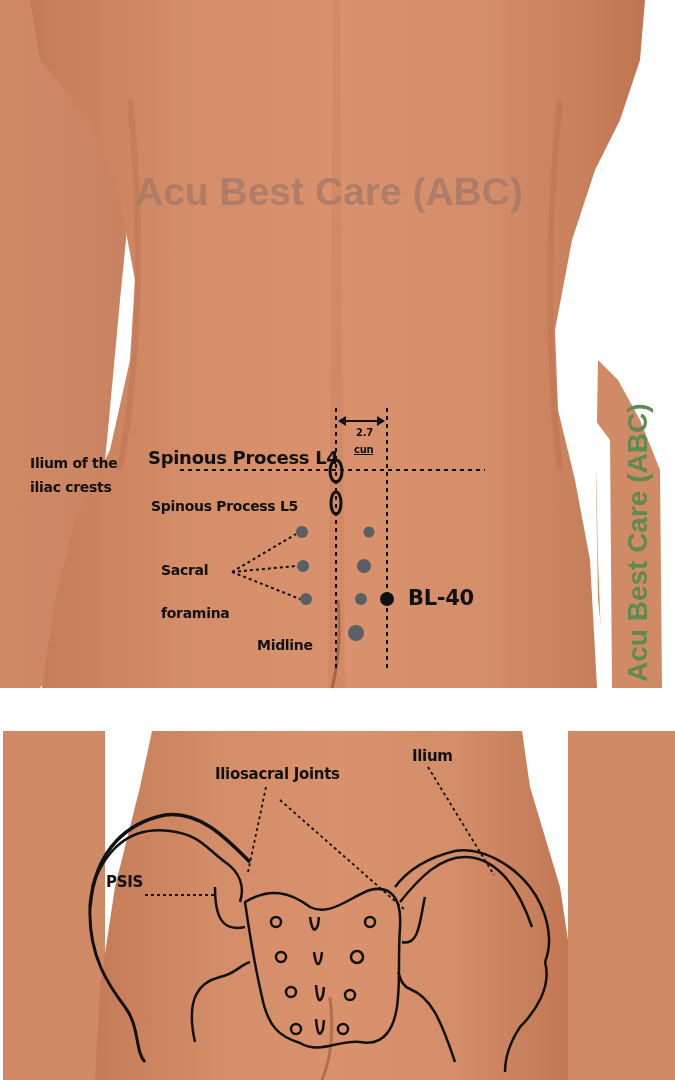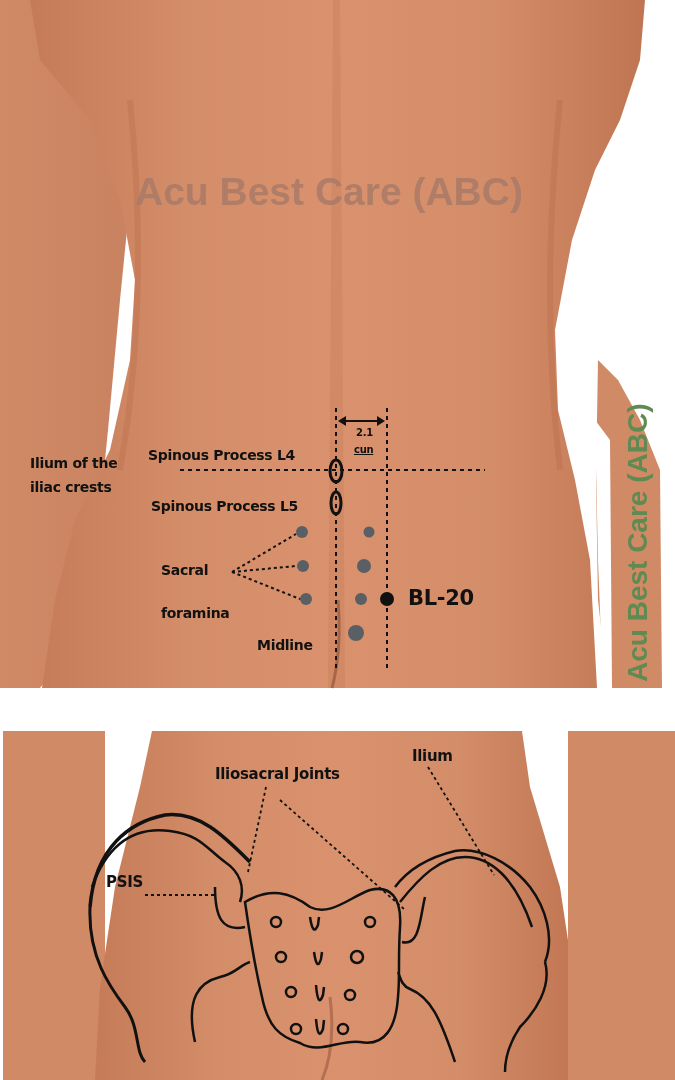--- a/index.html
+++ b/index.html
@@ -71,32 +71,32 @@
     <line x1="232" y1="572" x2="300" y2="599" stroke="#111" stroke-width="2" stroke-dasharray="3,3"></line>
   </svg>
 
   <div class="wm" style="left:135px;top:170px;font-size:39px;color:#a97a68;opacity:0.85;">Acu Best Care (ABC)</div>
 
   <div class="wm" style="left:622px;top:682px;font-size:28px;color:#5f8a52;transform-origin:0 0;transform:rotate(-90deg);">Acu Best Care (ABC)</div>
 
   <div class="lbl" style="left:30px;top:455px;font-size:14px;">Ilium of the</div>
   <div class="lbl" style="left:30px;top:479px;font-size:14px;">iliac crests</div>
 
-  <div class="lbl" style="left:148px;top:447px;font-size:14px;">Spinous Process L4</div>
+  <div class="lbl" style="left:148px;top:447px;font-size:18px;">Spinous Process L4</div>
   <div class="lbl" style="left:151px;top:498px;font-size:14px;">Spinous Process L5</div>
 
   <div class="lbl" style="left:161px;top:562px;font-size:14px;">Sacral</div>
   <div class="lbl" style="left:161px;top:585px;font-size:14px;margin-top:20px;">foramina</div>
 
   <div class="lbl" style="left:257px;top:637px;font-size:14px;">Midline</div>
 
-  <div class="lbl" style="left:356px;top:427px;font-size:10px;">2.1</div>
+  <div class="lbl" style="left:356px;top:427px;font-size:10px;">2.7</div>
   <div class="lbl" style="left:354px;top:444px;font-size:10px;text-decoration:underline;">cun</div>
 
-  <div class="lbl" style="left:408px;top:586px;font-size:21px;">BL-20</div>
+  <div class="lbl" style="left:408px;top:586px;font-size:21px;">BL-40</div>
 </div>
 
 <div class="panel" style="top:727px;height:353px;">
   <svg width="675" height="353">
 
     <rect x="3" y="4" width="102" height="349" fill="#d08a66"></rect>
 
     <path d="M152,4 L522,4 L530,60 L560,160 L575,260 L580,353 L95,353 L100,260 L115,160 L140,60 Z" fill="url(#skinG)"></path>
 
     <rect x="568" y="4" width="107" height="349" fill="#d08a66"></rect>

